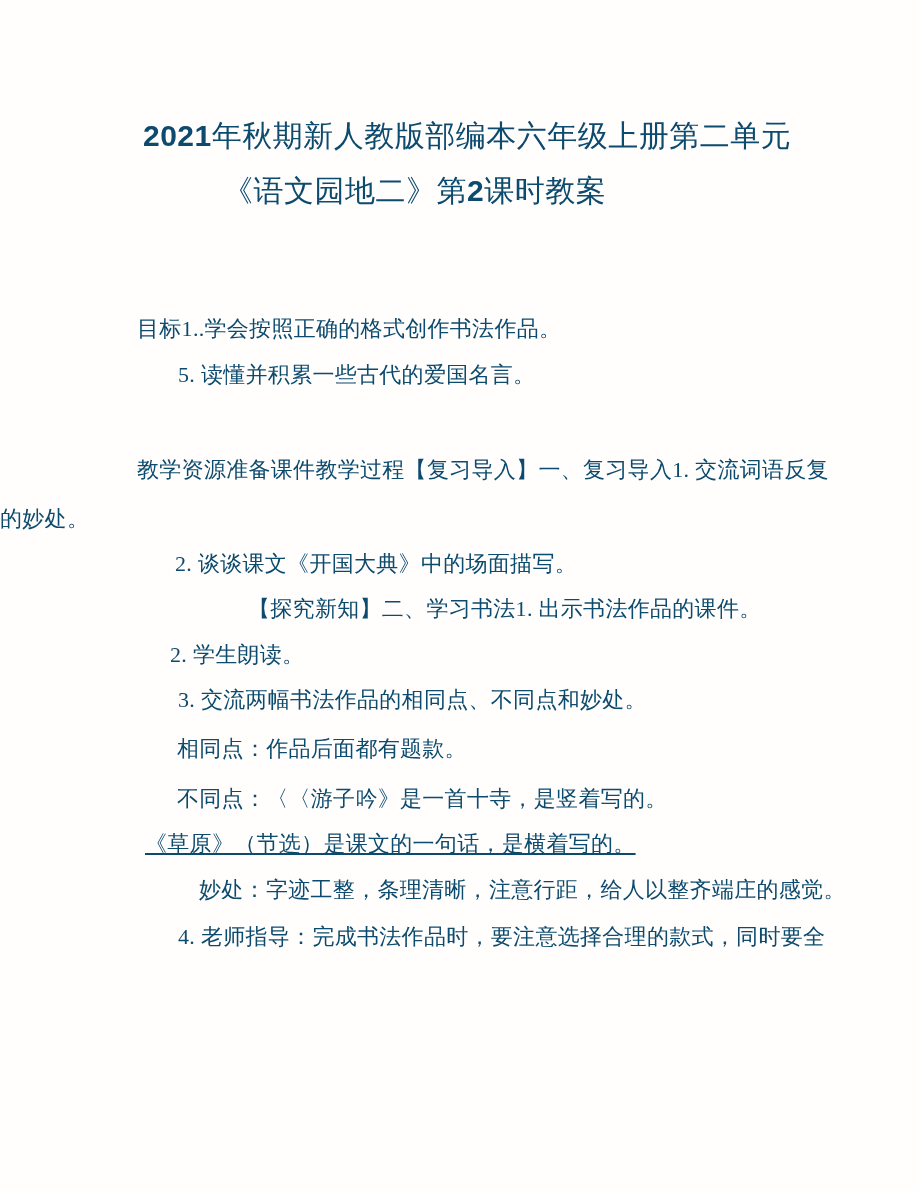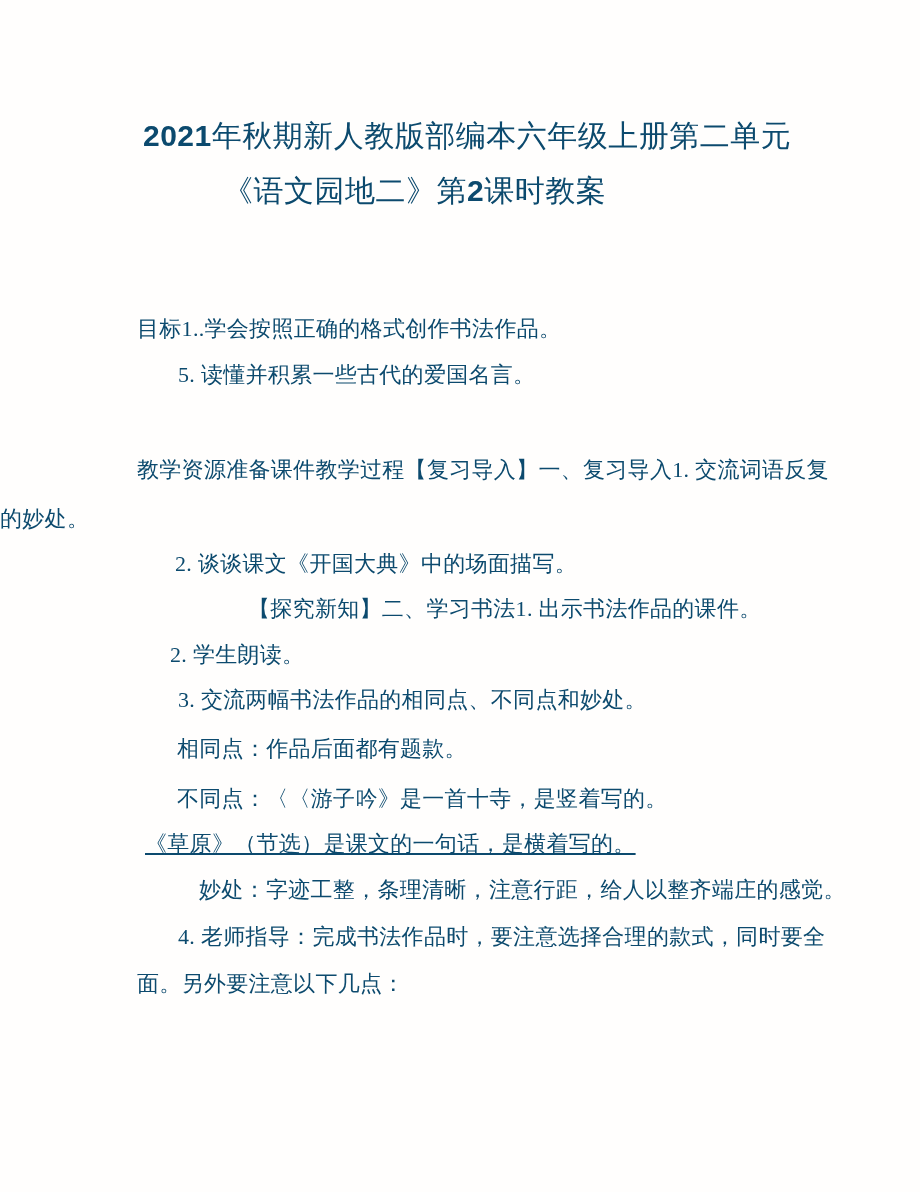--- a/index.html
+++ b/index.html
@@ -74,15 +74,14 @@
   <div class="body-line" id="ln8">的妙处。</div>
   <div class="body-line" id="ln9">2. 谈谈课文《开国大典》中的场面描写。</div>
   <div class="body-line" id="ln10">【探究新知】二、学习书法1. 出示书法作品的课件。</div>
   <div class="body-line" id="ln11">2. 学生朗读。</div>
   <div class="body-line" id="ln12">3. 交流两幅书法作品的相同点、不同点和妙处。</div>
   <div class="body-line" id="ln14">不同点：〈〈游子吟》是一首十寺，是竖着写的。</div>
   <div class="body-line" id="ln13">相同点：作品后面都有题款。</div>
   <div class="body-line" id="ln15">《草原》（节选）是课文的一句话，是横着写的。</div>
   <div class="body-line" id="ln16">妙处：字迹工整，条理清晰，注意行距，给人以整齐端庄的感觉。</div>
   <div class="body-line" id="ln17">4. 老师指导：完成书法作品时，要注意选择合理的款式，同时要全</div>
-  <div class="body-line" id="ln18">面。另外要注意以下几点：</div>
 
 </div>
 
 </body></html>

